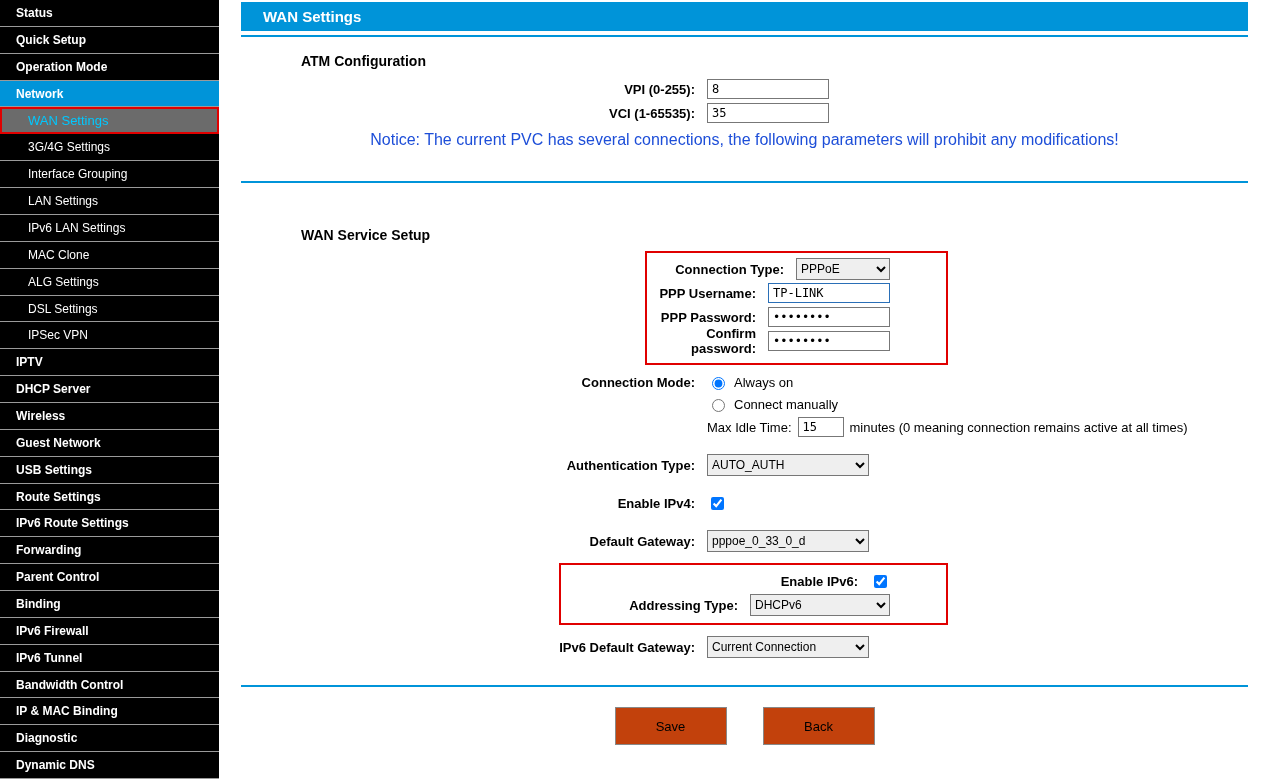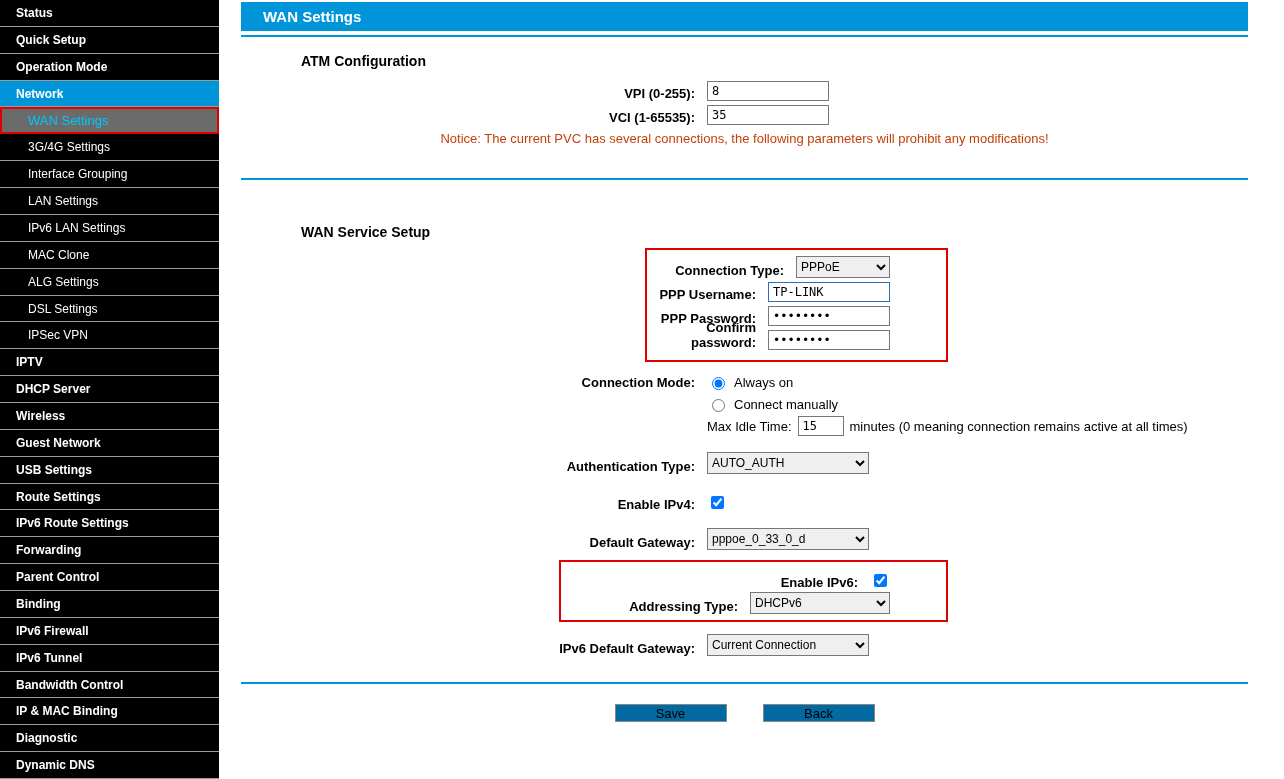--- a/index.html
+++ b/index.html
@@ -9,37 +9,37 @@
 .sidebar-item{height:27px;line-height:27px;color:#fff;font-weight:bold;font-size:12px;padding-left:16px;border-bottom:1px solid #9a9a9a;cursor:pointer;white-space:nowrap;overflow:hidden}
 .sidebar-sub{padding-left:28px;font-weight:normal}
 .sidebar-item.sel{background:#0094d9;color:#fff}
 .subsel-wrap{border:2px solid #e00000;box-sizing:border-box;padding-left:26px;height:27px;line-height:23px;font-weight:normal;color:#00c8ff;background:#6b6b6b;cursor:pointer}
 
 .main{flex:1;padding:0 36px 0 22px;overflow:hidden}
 .title-bar{background:#0094d9;color:#fff;font-weight:bold;font-size:15px;padding:6px 22px;margin-top:2px;margin-bottom:4px}
 hr.div{border:none;border-top:2px solid #0094d9;margin:4px 0}
 .section-title{font-weight:bold;font-size:14px;margin:16px 0 8px 60px}
 
-.row{display:flex;align-items:flex-end;height:24px}
+.row{display:flex;align-items:center;height:24px}
 .lab{width:460px;text-align:right;font-weight:bold;font-size:13px;padding-right:6px;box-sizing:border-box}
 .ctl{padding-left:6px;display:flex;align-items:center;gap:6px}
 input[type=text],input[type=password]{border:1px solid #777;font-family:monospace;font-size:12px;padding:2px 4px;width:112px;height:14px}
 .wide{width:150px}
 select{border:1px solid #777;font-size:12px;height:22px}
 .sel-sm{width:94px}
 .sel-md{width:162px}
-.notice{color:#c2410c;text-align:center;font-size:13px;margin-top:6px}
+.notice{color:#1d4ed8;text-align:center;font-size:16px;margin-top:6px}
 .redbox{border:2px solid #e00000;padding:4px 56px 10px 0;margin-left:404px;margin-right:300px}
 .redbox .lab{width:250px}
 .redbox2{border:2px solid #e00000;padding:4px 56px 6px 0;margin-left:318px;margin-right:300px}
 .redbox2 .lab{width:336px}
 .radio-row{height:22px}
 .after-text{font-size:13px}
 .btns{display:flex;justify-content:center;gap:36px;margin-top:20px}
-button.act{width:112px;height:18px;background:#0369a1;border:1px solid #888;font-size:13px;cursor:pointer}
+button.act{width:112px;height:38px;background:#c2410c;border:1px solid #888;font-size:13px;cursor:pointer}
 </style>
 </head>
 <body>
 
 <div class="page">
   <div class="sidebar" id="sidebar">
       <div class="sidebar-item">Status</div>
       <div class="sidebar-item">Quick Setup</div>
       <div class="sidebar-item">Operation Mode</div>
       <div class="sidebar-item sel">Network</div>

